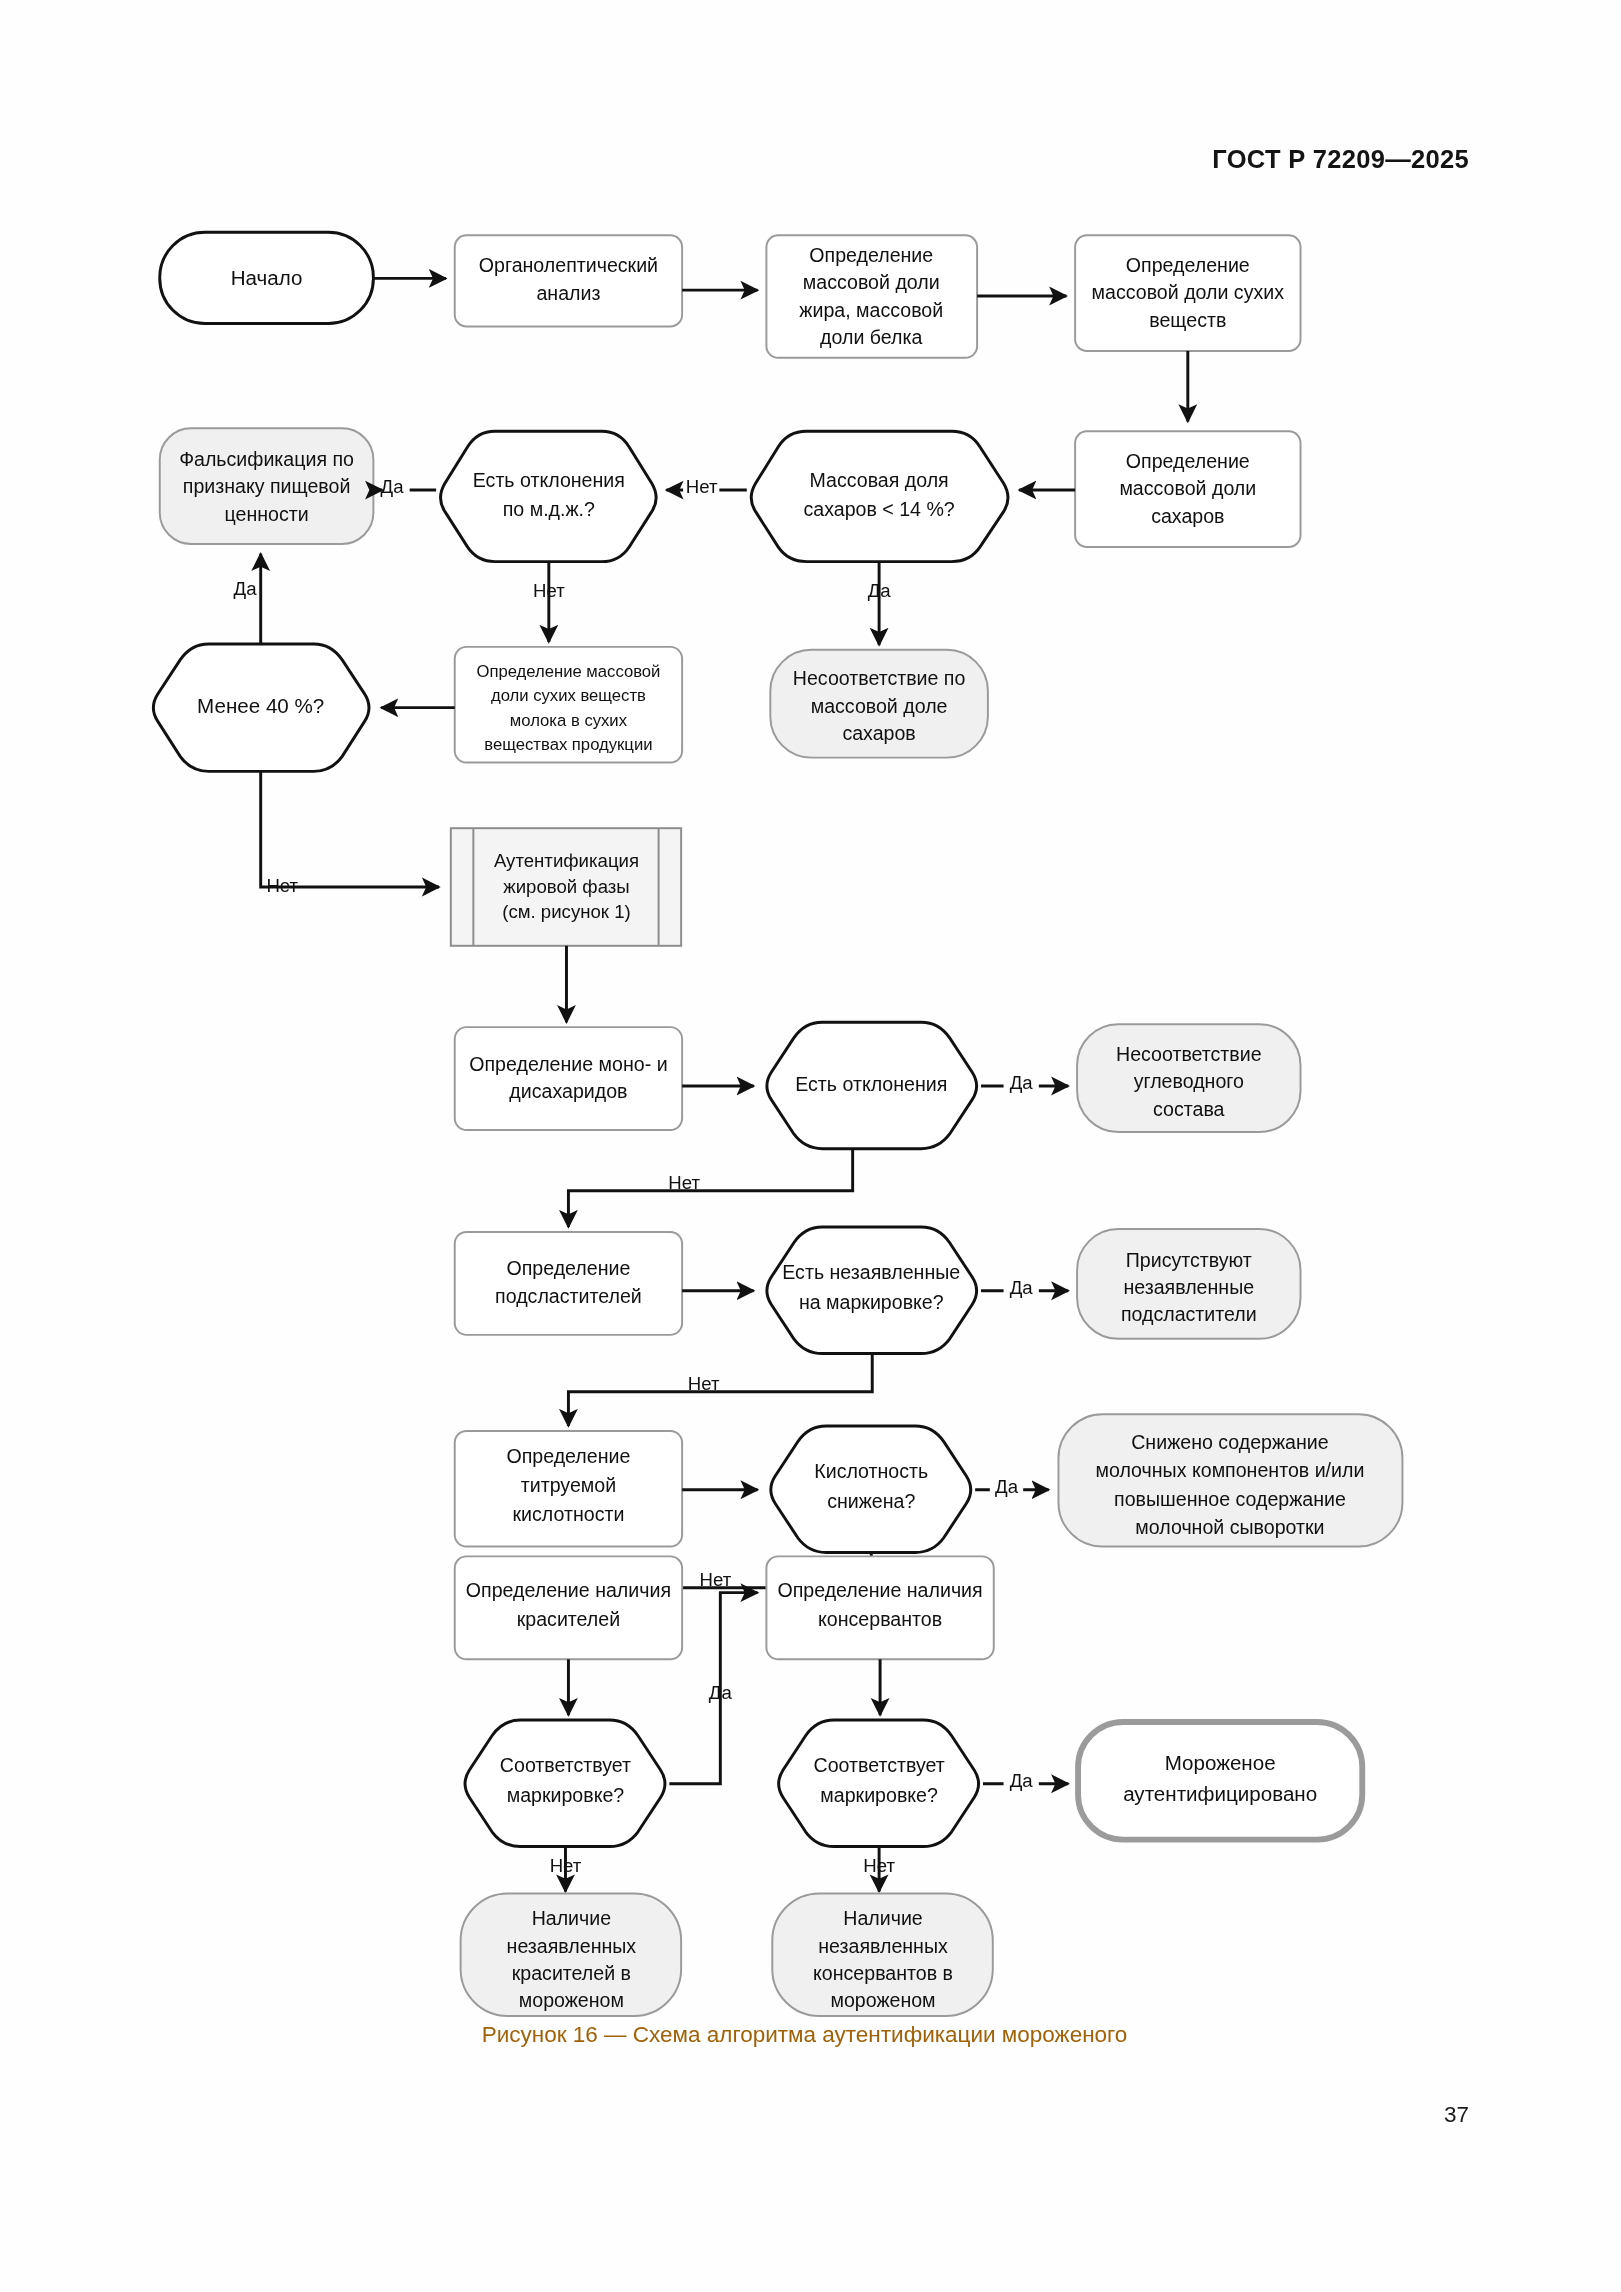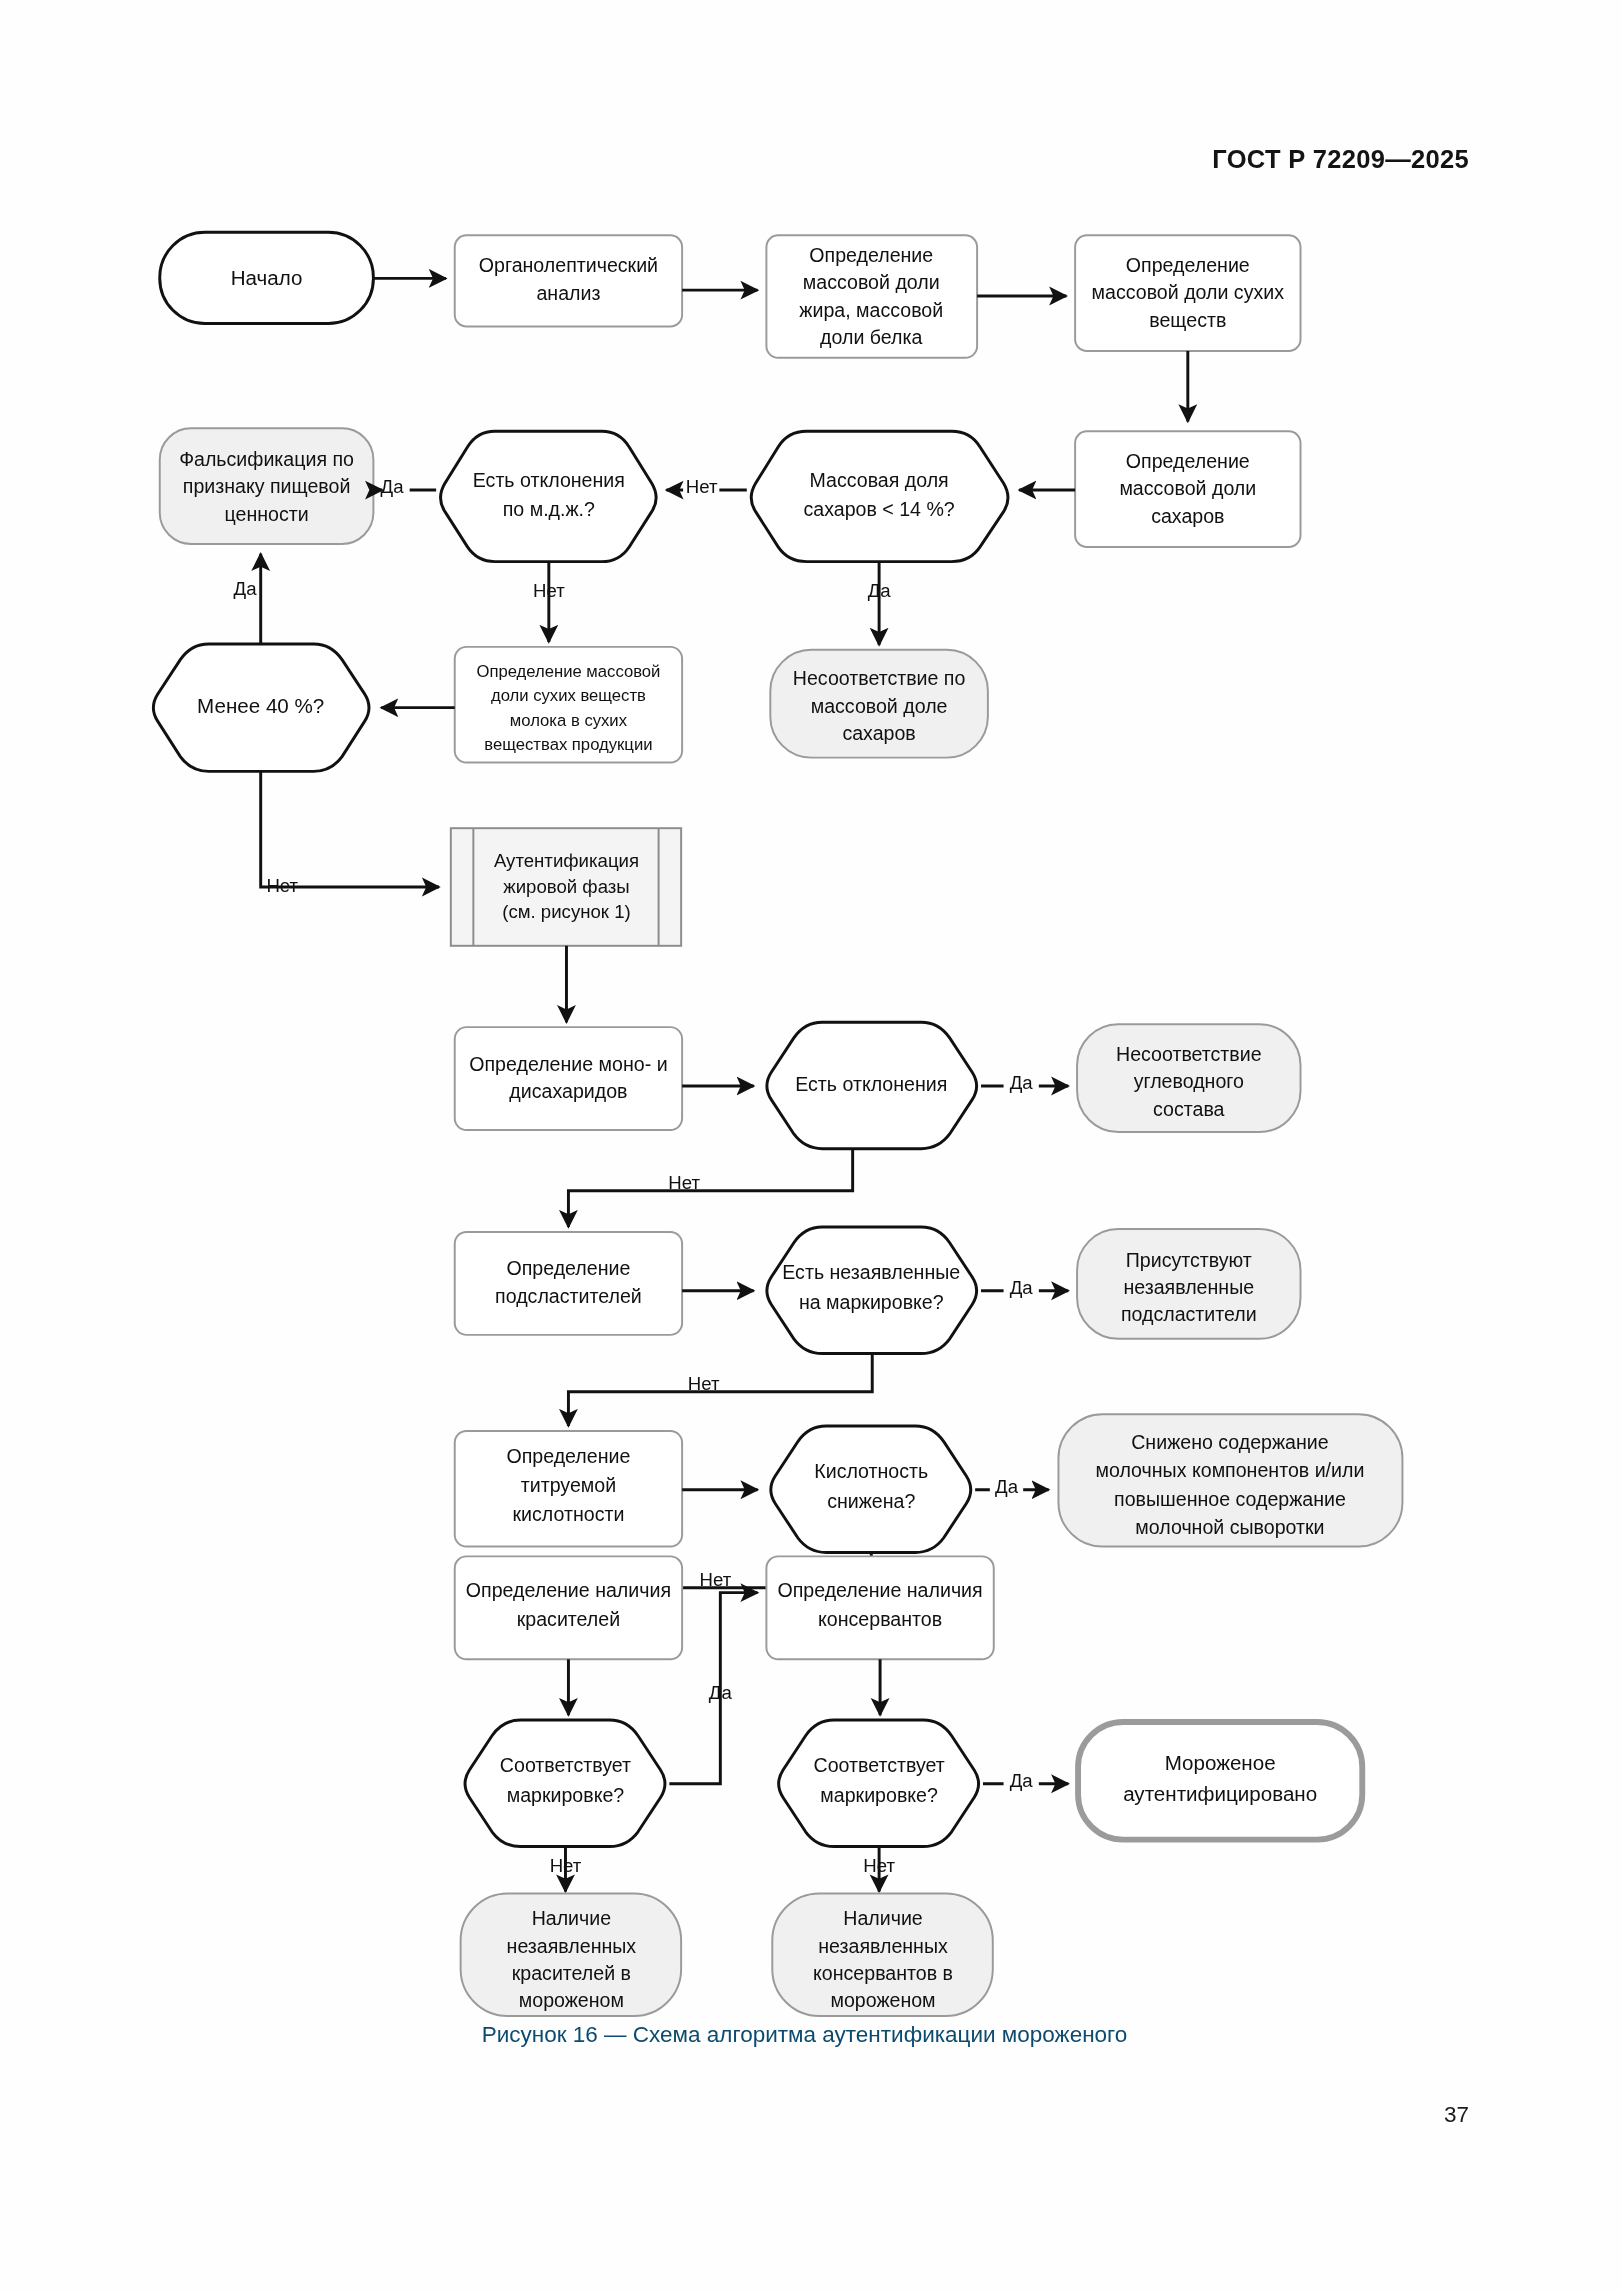--- a/index.html
+++ b/index.html
@@ -31,21 +31,21 @@
     color: #141414;
     white-space: nowrap;
   }
   .fig-caption {
     position: absolute;
     top: 2022px;
     left: 0;
     width: 1609px;
     text-align: center;
     font-size: 22.5px;
-    color: #0c4a6e;
+    color: #a16207;
   }
   .page-number {
     position: absolute;
     top: 2078px;
     right: 152px;
     font-size: 22.5px;
     color: #1a1a1a;
     margin-top: 24px;
   }
   #diagram {

